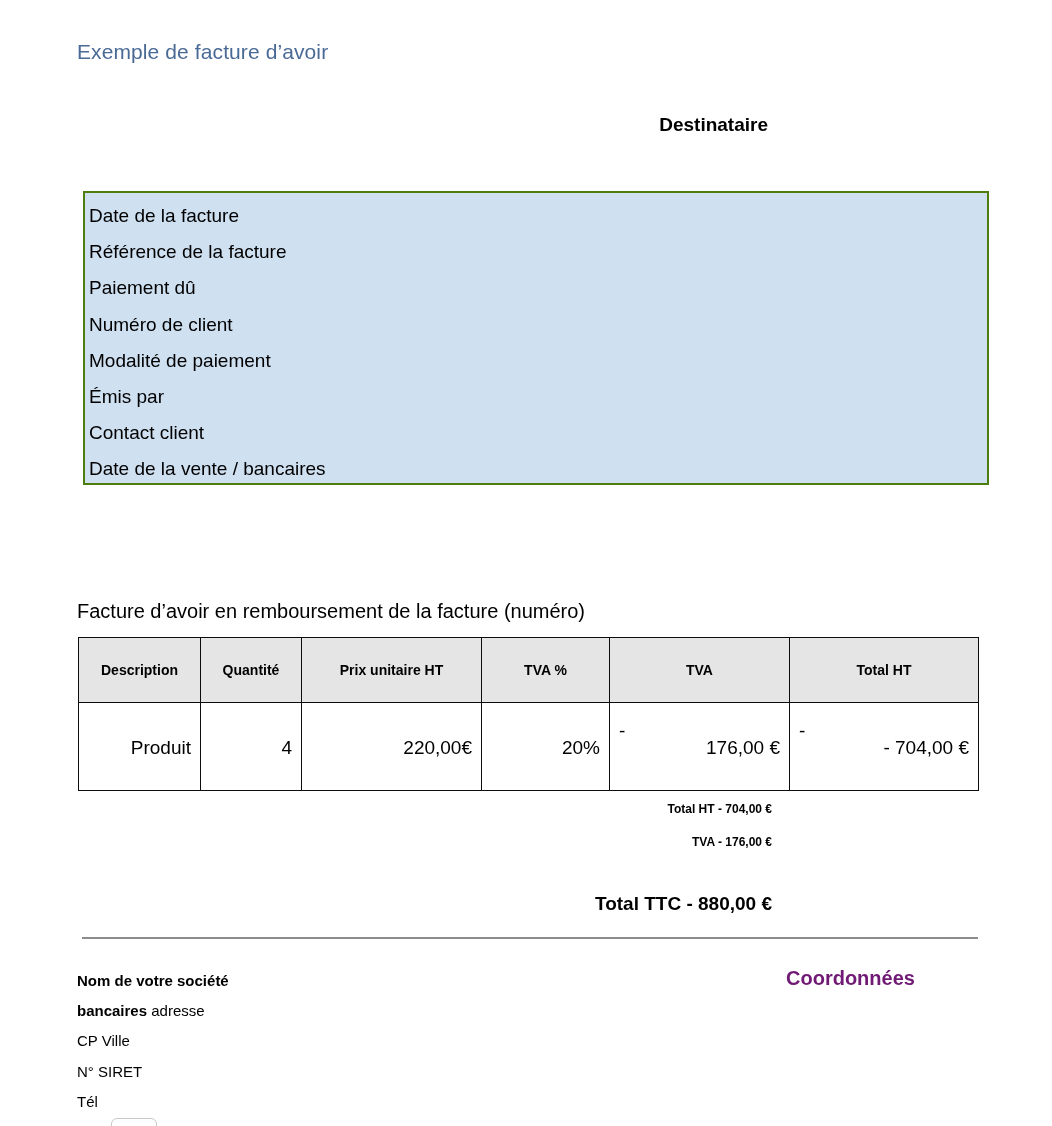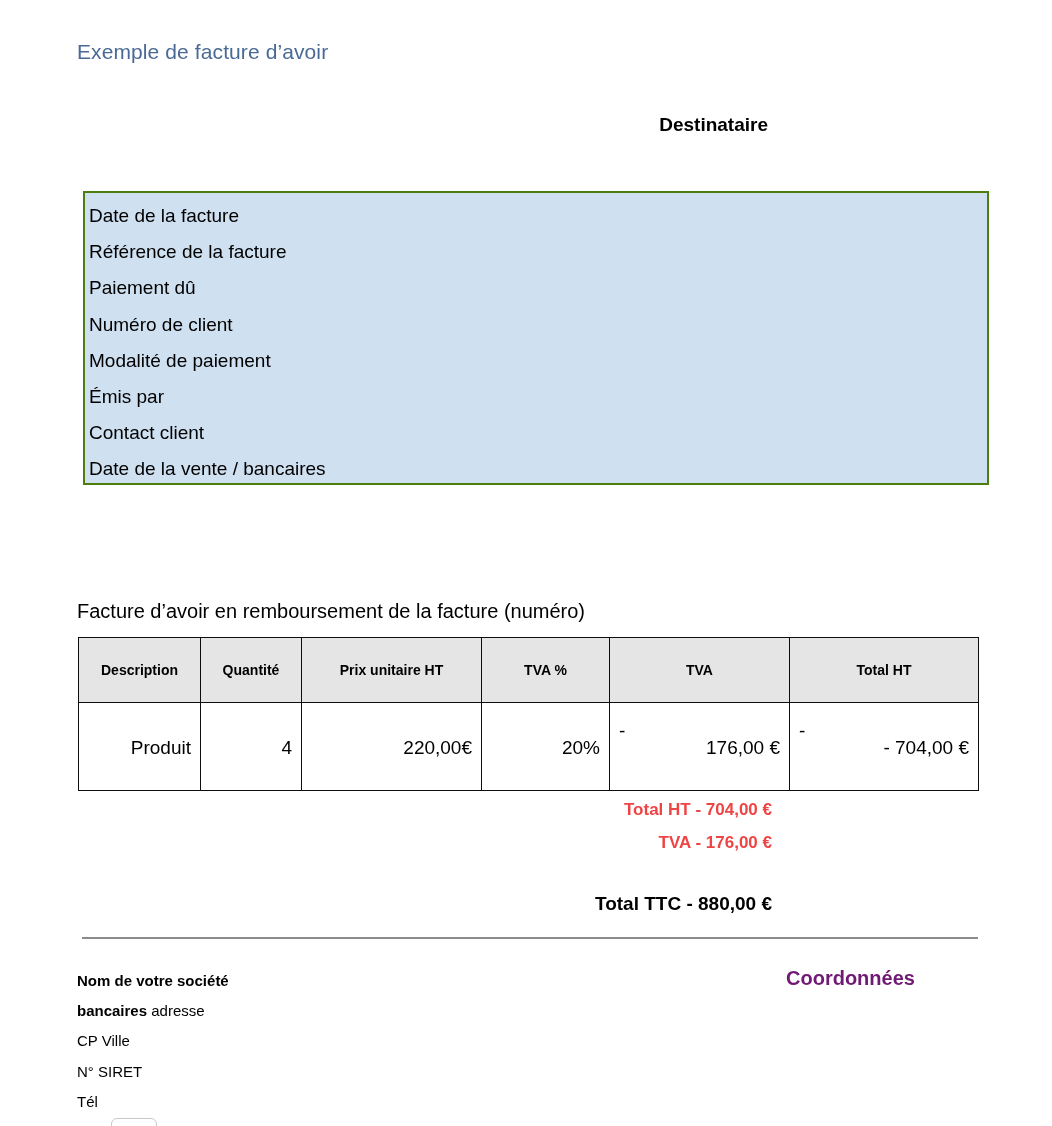--- a/index.html
+++ b/index.html
@@ -158,24 +158,24 @@
   }
 
   
   .totals {
     position: absolute;
     right: 80px;
     top: 793px;
     text-align: right;
   }
   .totals-line {
-    font-size: 17px;
+    font-size: 12px;
     font-weight: 700;
     line-height: 33px;
-    color: #ef4444;
+    color: #000000;
     white-space: nowrap;
   }
   .totals-grand {
     position: absolute;
     right: 80px;
     top: 893px;
     font-size: 19px;
     font-weight: 700;
     color: #000000;
     white-space: nowrap;

